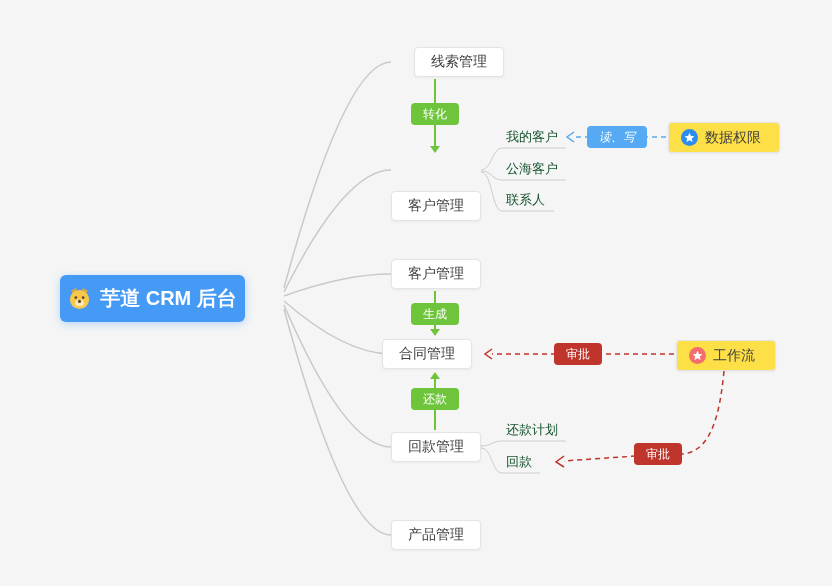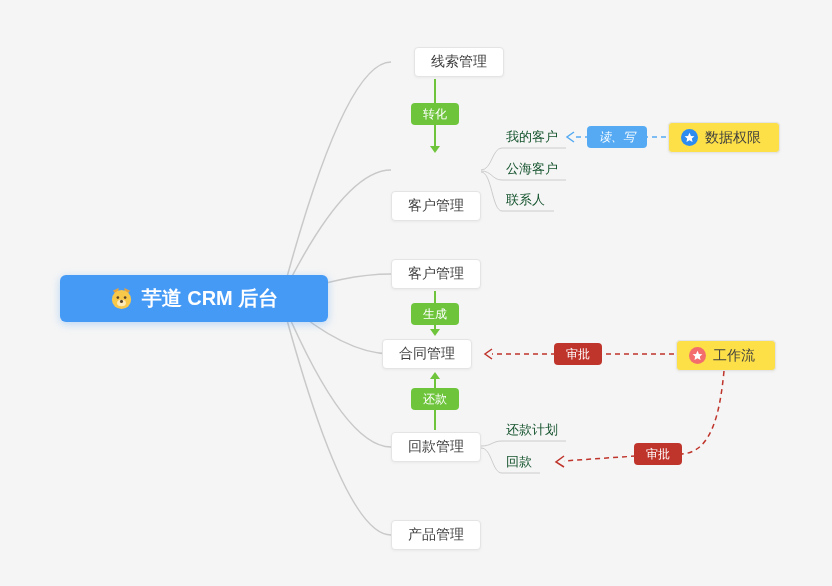--- a/index.html
+++ b/index.html
@@ -10,21 +10,21 @@
 
   .wires .gray   { stroke:#c9c9c9; fill:none; stroke-width:1.5; }
   .wires .thin   { stroke:#cccccc; fill:none; stroke-width:1; }
   .wires .green  { stroke:#6ec53c; stroke-width:2; fill:none; }
   .wires .green-head { fill:#6ec53c; stroke:none; }
   .wires .blue-dash  { stroke:#55aaf3; stroke-width:1.5; stroke-dasharray:5 4; fill:none; }
   .wires .blue-head  { stroke:#55aaf3; stroke-width:1.5; fill:none; }
   .wires .red-dash   { stroke:#bf342b; stroke-width:1.5; stroke-dasharray:5 4; fill:none; }
   .wires .red-head   { stroke:#bf342b; stroke-width:1.5; fill:none; }
 
-  .root-node { position:absolute; left:60px; top:275px; width:268px; height:47px;
+  .root-node { position:absolute; left:60px; top:275px; width:185px; height:47px;
     background:#459af6; border-radius:6px; display:flex; align-items:center; justify-content:center;
     gap:9px; color:#fff; font-size:20px; font-weight:bold;
     box-shadow:0 2px 8px rgba(69,154,246,.35); cursor:default; }
 
   .node { position:absolute; width:90px; height:30px; background:#fff; border:1px solid #e4e4e4;
     border-radius:4px; display:flex; align-items:center; justify-content:center;
     font-size:14px; color:#3f3f3f; box-shadow:0 1px 3px rgba(0,0,0,.05); }
 
   .side-node { position:absolute; height:31px; background:#fde047; border:1px solid #e4e4e4;
     border-radius:4px; display:flex; align-items:center; gap:7px; padding:0 12px;

